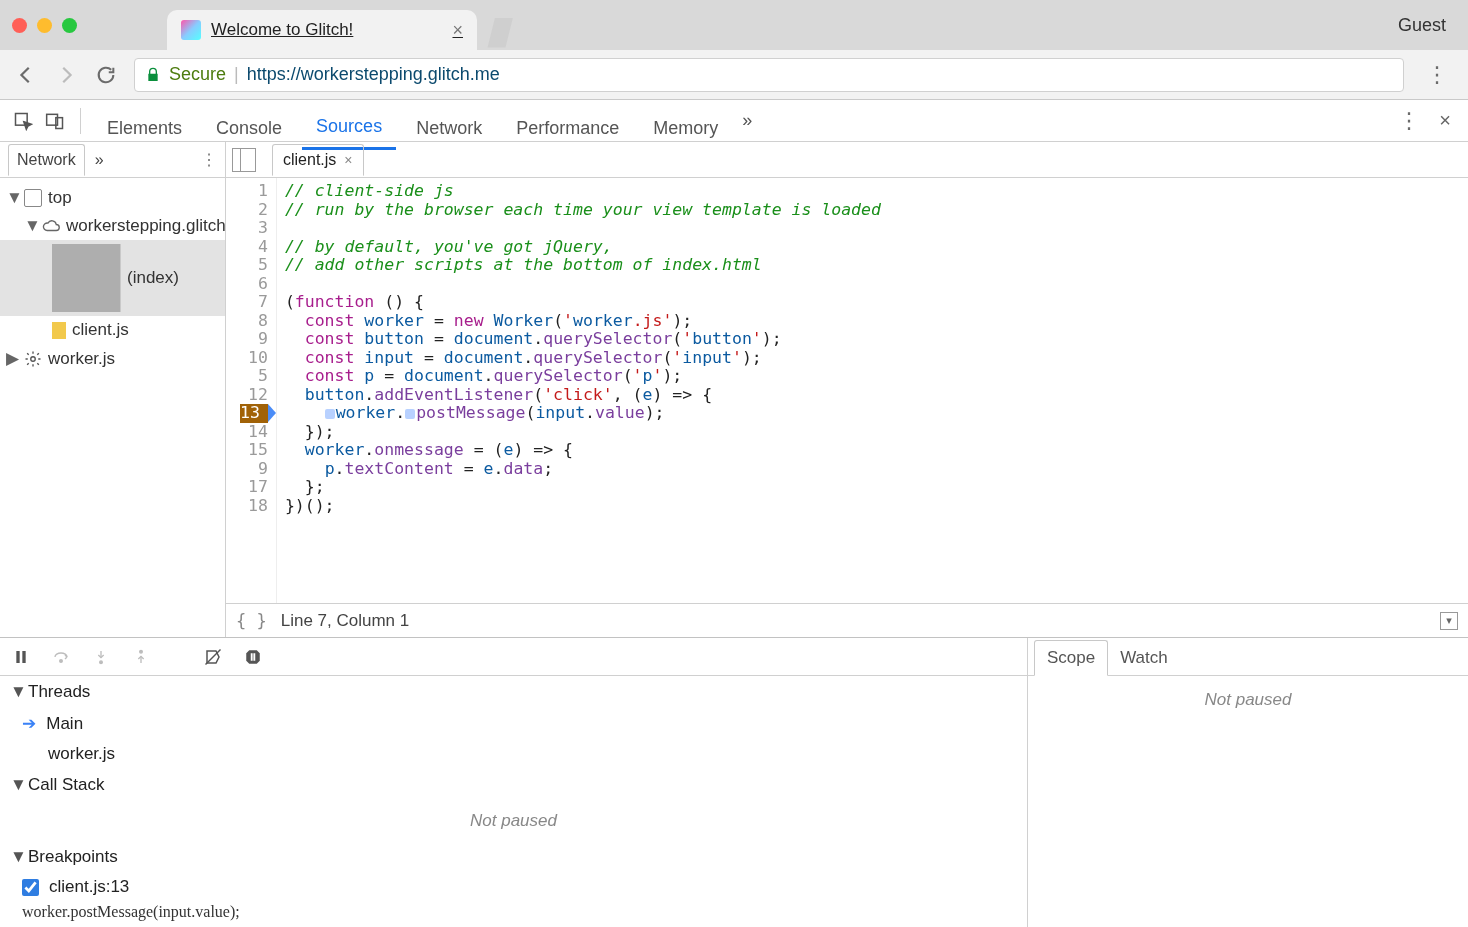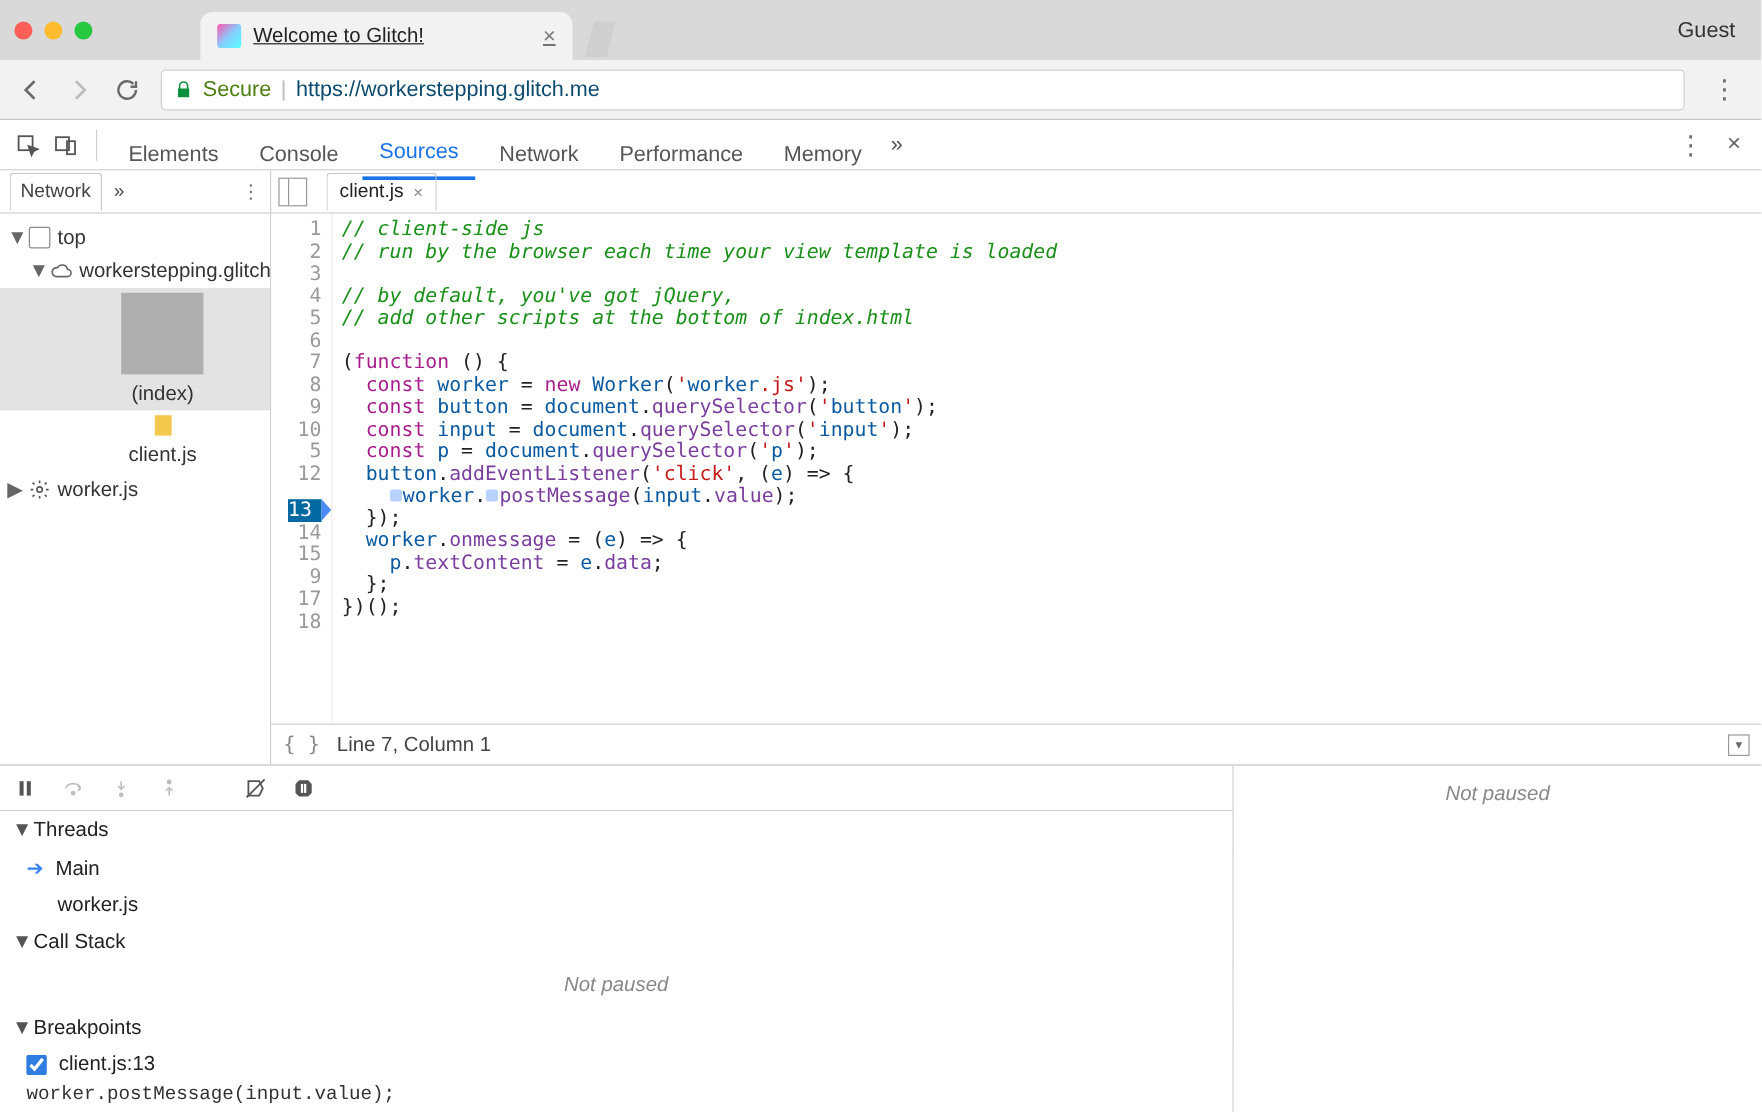--- a/index.html
+++ b/index.html
@@ -50,42 +50,42 @@
 
 
 .filenav { width: 226px; border-right: 1px solid #d0d0d0; display: flex; flex-direction: column; }
 .filenav-tabs { height: 36px; border-bottom: 1px solid #d0d0d0; display: flex; align-items: center; padding: 0 8px; gap: 10px; font-size: 16px; color: #444; }
 .filenav-tabs .ft { padding: 6px 8px; border: 1px solid transparent; }
 .filenav-tabs .ft.active { background: #fff; border: 1px solid #c8c8c8; border-bottom: 1px solid #fff; margin-bottom:-1px; border-radius: 3px 3px 0 0; }
 .filenav-tabs .kebab { margin-left:auto; color:#777; }
 .tree { padding: 6px 0; font-size: 17px; color: #333; }
 .tree-row { display: flex; align-items: center; gap: 6px; padding: 4px 6px; white-space: nowrap; }
 .tree-row.indent1 { padding-left: 24px; }
-.tree-row.indent2 { padding-left: 52px; flex-direction: column; }
+.tree-row.indent2 { padding-left: 52px; }
 .tree-row.sel { background: #e3e3e3; }
 .tri { width: 12px; display:inline-block; color:#666; }
 .ficon { width: 18px; height: 18px; display:inline-flex; align-items:center; justify-content:center; }
 .ficon.folder { border: 1px solid #888; border-radius: 2px; }
 .ficon.cloud svg { width:18px; height:18px; }
 .ficon.page { background:#aeaeae; width:14px; height:17px; }
 .ficon.js { background:#f2c94c; width:14px; height:17px; }
 .ficon.css { background:#8a6fd4; width:14px; height:17px; }
 .ficon.gear { color:#555; }
 
 
 .editor { flex: 1; display: flex; flex-direction: column; min-width:0; }
 .ed-tabs { height: 36px; border-bottom: 1px solid #d0d0d0; display: flex; align-items: center; padding: 0 6px; gap: 4px; font-size: 16px; }
 .ed-tabs .panelicn { width:24px; height:24px; border:1px solid #999; display:flex; }
 .ed-tabs .panelicn div { width:8px; border-right:1px solid #999; }
 .ed-tabs .et { padding: 6px 10px; border: 1px solid #c8c8c8; border-bottom: 1px solid #fff; margin-bottom:-1px; display:flex; align-items:center; gap:8px; border-radius: 3px 3px 0 0; }
 .ed-tabs .et .x { color:#888; font-size:14px; }
 .code { flex: 1; display: flex; font-family: Menlo, Consolas, monospace; font-size: 16.5px; line-height: 18.5px; overflow:auto; }
 .gutter { background: #fff; color: #9a9a9a; text-align: right; padding: 4px 8px 4px 14px; border-right: 1px solid #eee; user-select:none; }
 .gline { height: 18.5px; }
-.gline.bp { background: #0369a1; color: #fff; position:relative; padding-right:8px;margin-top:12px; }
+.gline.bp { background: #a16207; color: #fff; position:relative; padding-right:8px; }
 .gline.bp::after { content:""; position:absolute; right:-8px; top:0; border-top:9.25px solid transparent; border-bottom:9.25px solid transparent; border-left:8px solid #4a8cf7; }
 .codebody { padding: 4px 8px; white-space: pre; }
 .cm-comment { color: #1a8f1a; font-style: italic; }
 .cm-kw { color: #a71d8c; }
 .cm-str { color: #c41a1a; }
 .cm-var { color: #0b5aa0; }
 .cm-prop { color: #7a3e9d; }
 .step-dot { display:inline-block; width:10px; height:10px; background:#b8d1ff; border-radius:2px; vertical-align:middle; margin-right:1px; }
 
 .ed-status { height: 34px; border-top: 1px solid #d0d0d0; display: flex; align-items: center; padding: 0 10px; gap: 14px; font-size: 17px; color: #444; }
@@ -98,21 +98,21 @@
 .dbg-toolbar { height: 38px; border-bottom: 1px solid #d0d0d0; display: flex; align-items: center; padding: 0 10px; gap: 18px; color: #555; }
 .dbg-toolbar .ticn { width:22px; height:22px; display:flex; align-items:center; justify-content:center; }
 .dbg-toolbar .ticn.dim { color:#bdbdbd; }
 .section-head { display:flex; align-items:center; gap:6px; padding: 6px 10px; font-size: 17px; background:#fff; }
 .section-head .tri { color:#555; }
 .thread-row { display:flex; align-items:center; gap:10px; padding: 5px 14px 5px 22px; font-size: 17px; }
 .thread-row .arrow { color:#3b82f6; }
 .not-paused { text-align:center; color:#888; font-style: italic; padding: 10px 0; font-size:17px; }
 .bp-row { padding: 4px 14px 4px 22px; font-size: 17px; display:flex; align-items:center; gap:10px; }
 .bp-row input[type=checkbox] { width:17px; height:17px; accent-color:#2f7de1; }
-.bp-code { padding: 2px 14px 6px 22px; font-family: Liberation Mono, monospace; font-size: 16px; color:#333; }
+.bp-code { padding: 2px 14px 6px 22px; font-family: Liberation Serif, serif; font-size: 16px; color:#333; }
 
 .dbg-right { width: 440px; display:flex; flex-direction:column; }
 .sw-tabs { height: 38px; display:flex; align-items:flex-end; padding: 0 6px; border-bottom: 1px solid #d0d0d0; font-size:17px; }
 .sw-tabs .swt { padding: 7px 12px; color:#555; }
 .sw-tabs .swt.active { border: 1px solid #c8c8c8; border-bottom: 1px solid #fff; margin-bottom:-1px; border-radius:3px 3px 0 0; background:#fff; }
 .sw-body { flex:1; }
 .sw-body .not-paused { padding-top: 14px; }
 
 svg { display:block; }
 </style>
@@ -346,19 +346,23 @@
           <span class="tri">▼</span>
           <span>Breakpoints</span>
         </div>
         <div class="bp-row">
           <input type="checkbox" checked="" style="">
           <span>client.js:13</span>
         </div>
         <div class="bp-code">worker.postMessage(input.value);</div>
       </div>
       <div class="dbg-right">
+        <div class="sw-tabs">
+          <div class="swt active">Scope</div>
+          <div class="swt">Watch</div>
+        </div>
         <div class="sw-body">
           <div class="not-paused">Not paused</div>
         </div>
       </div>
     </div>
   </div>
 </div>
 
 </body></html>

